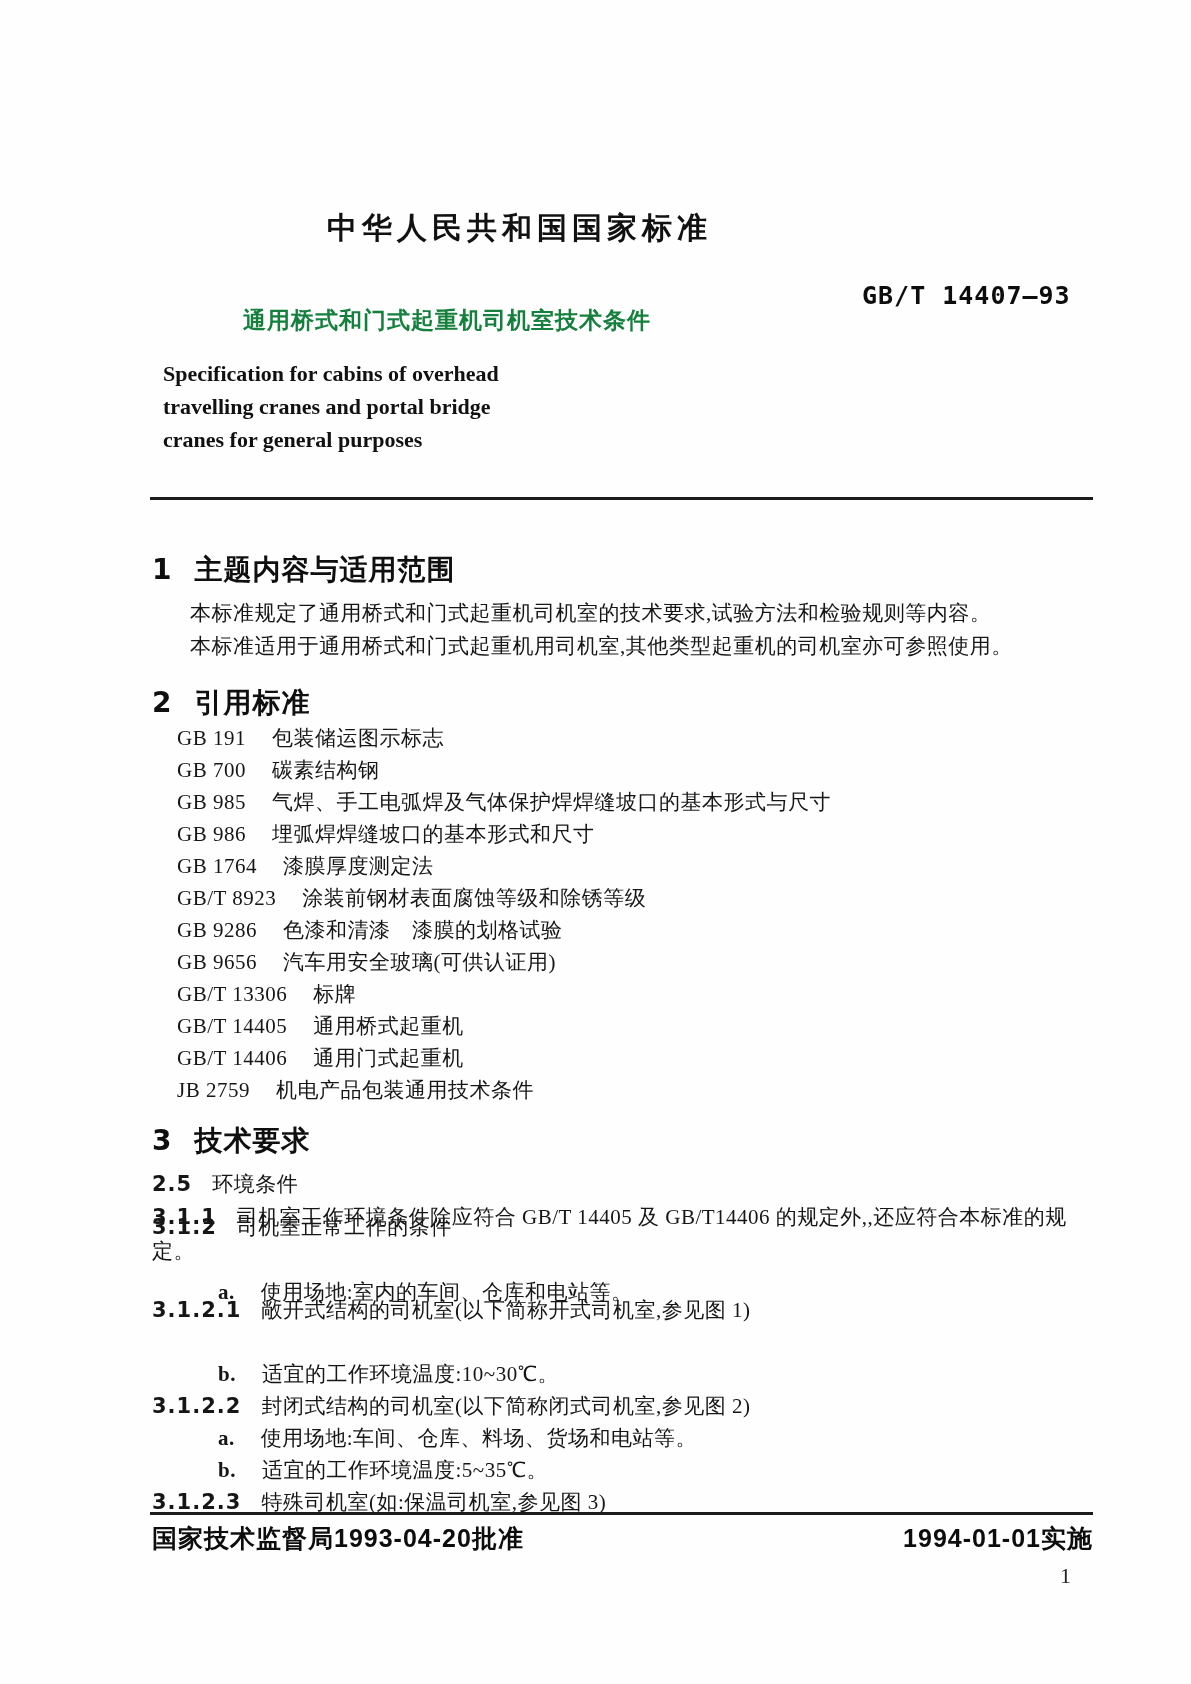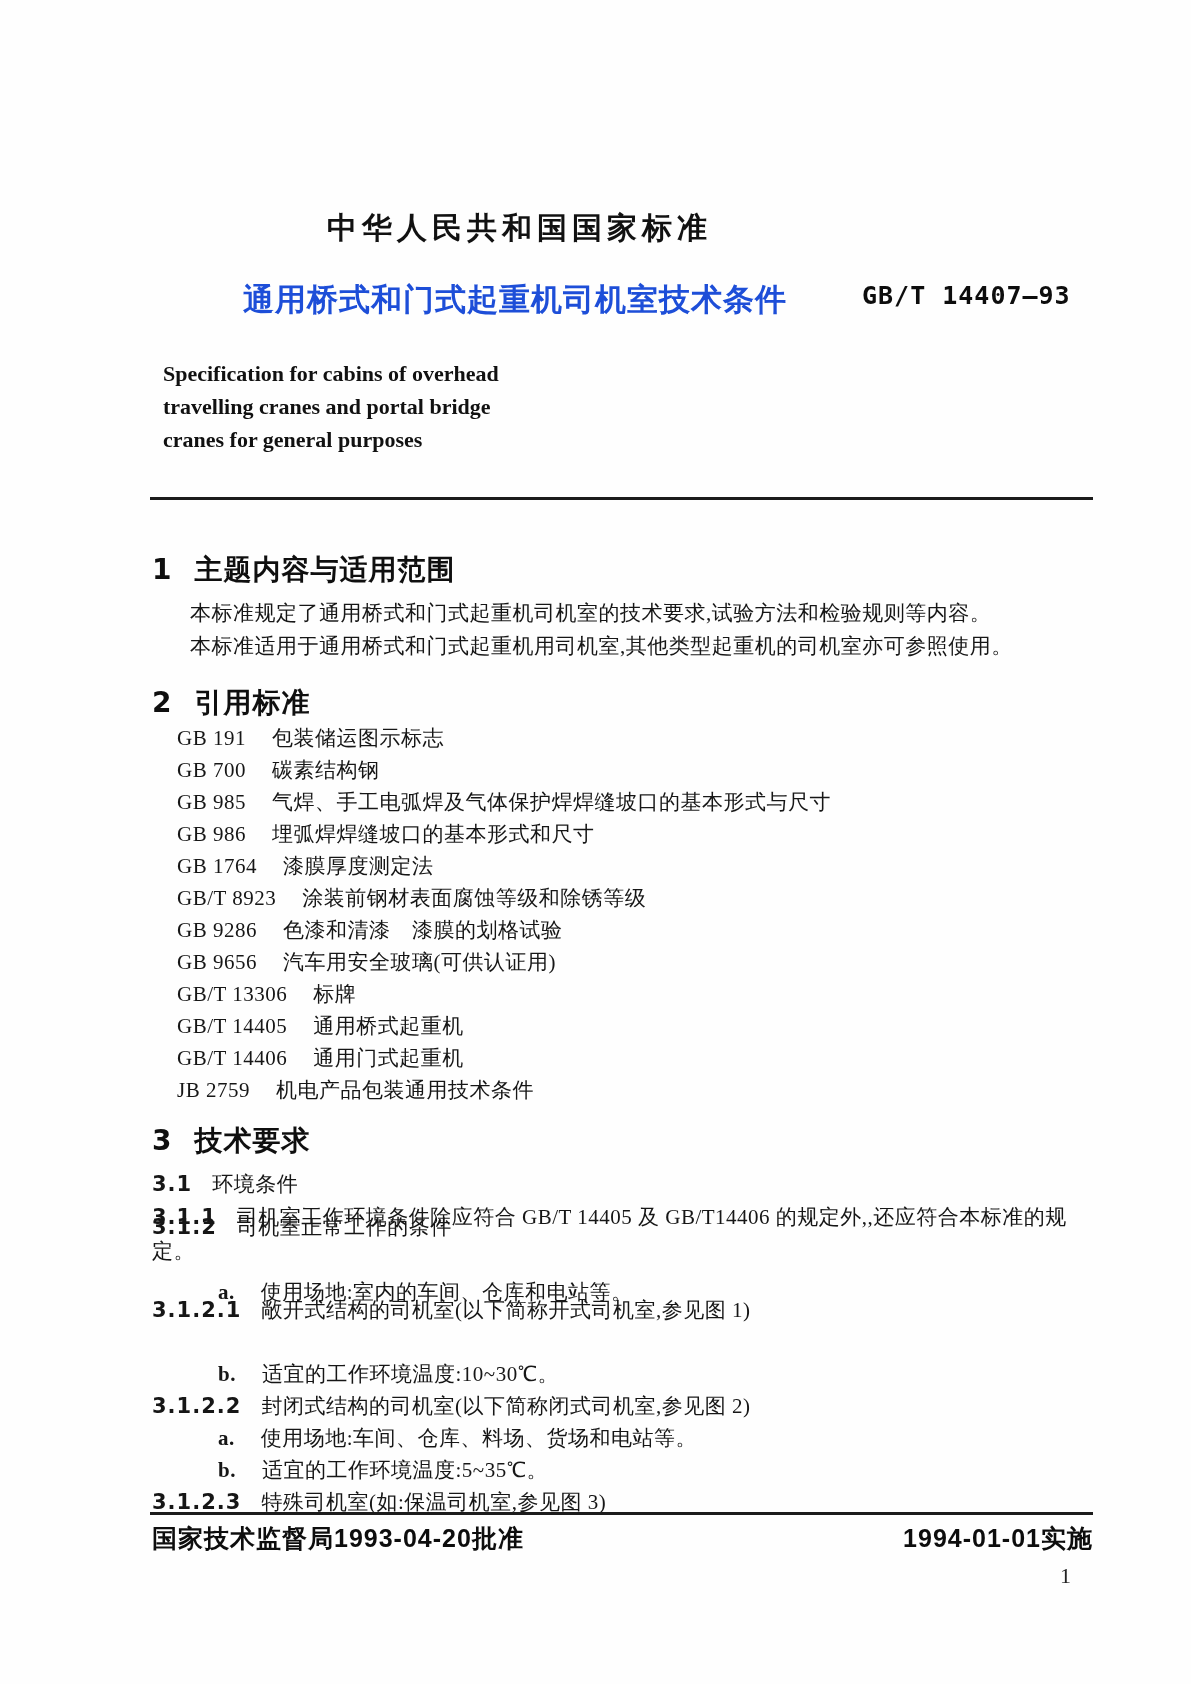--- a/index.html
+++ b/index.html
@@ -14,24 +14,24 @@
   }
   .abs{position:absolute;}
   
   .nat-std{
     top:208px;left:327px;
     font-family:"Liberation Sans", sans-serif;
     font-weight:bold;font-size:30px;letter-spacing:5px;
     white-space:nowrap;color:#111;
   }
   .title-row-zh{
-    top:279px;left:243px;
+    top:305px;left:243px;
     font-family:"Liberation Sans", sans-serif;
-    font-weight:bold;font-size:31px;letter-spacing:1px;
-    white-space:nowrap;color:#1d4ed8;
+    font-weight:bold;font-size:23px;letter-spacing:1px;
+    white-space:nowrap;color:#15803d;
   }
   .std-no{
     top:281px;left:862px;
     font-family:"DejaVu Sans Mono", monospace;
     font-weight:bold;font-size:25px;letter-spacing:1px;
     white-space:nowrap;color:#0d0d0d;
   }
   .title-en{
     top:357px;left:163px;width:700px;
     text-align:left;
@@ -138,21 +138,21 @@
     <div class="ref-row"><span class="ref-code">GB/T 14405</span><span class="ref-title">通用桥式起重机</span></div>
     <div class="ref-row"><span class="ref-code">GB/T 14406</span><span class="ref-title">通用门式起重机</span></div>
     <div class="ref-row"><span class="ref-code">JB 2759</span><span class="ref-title">机电产品包装通用技术条件</span></div>
   </div>
 
   <div class="abs sec-heading" style="top:1122px;">
     <span class="sec-no">3</span><span>技术要求</span>
   </div>
 
   <div class="abs body-text clause level2" style="top:1168px;">
-    <span class="cl-no">3.1</span><span class="cl-text">环境条件</span>
+    <span class="cl-no">2.5</span><span class="cl-text">环境条件</span>
   </div>
 
   <div class="abs body-text clause clause-wrap" style="top:1200px;">
     <span class="cl-no">3.1.1</span><span class="cl-text">司机室工作环境条件除应符合 GB/T 14405 及 GB/T14406 的规定外,,还应符合本标准的规定。</span>
   </div>
 
   <div class="abs body-text clause" style="top:1211px;">
     <span class="cl-no">3.1.2</span><span class="cl-text">司机室正常工作的条件</span>
   </div>
 

